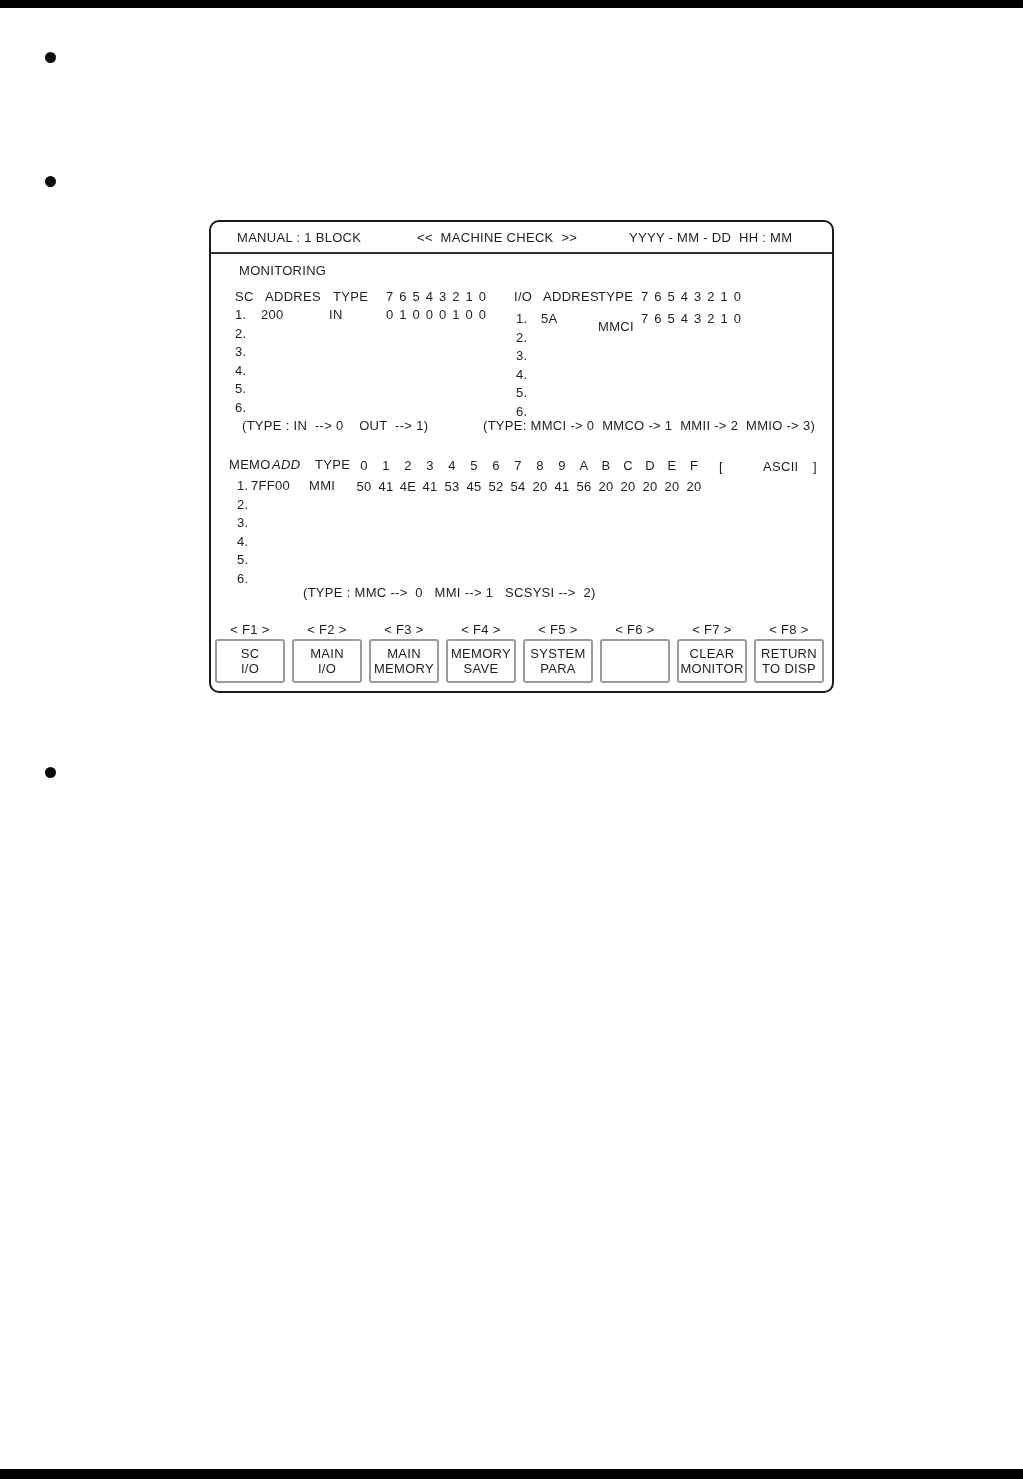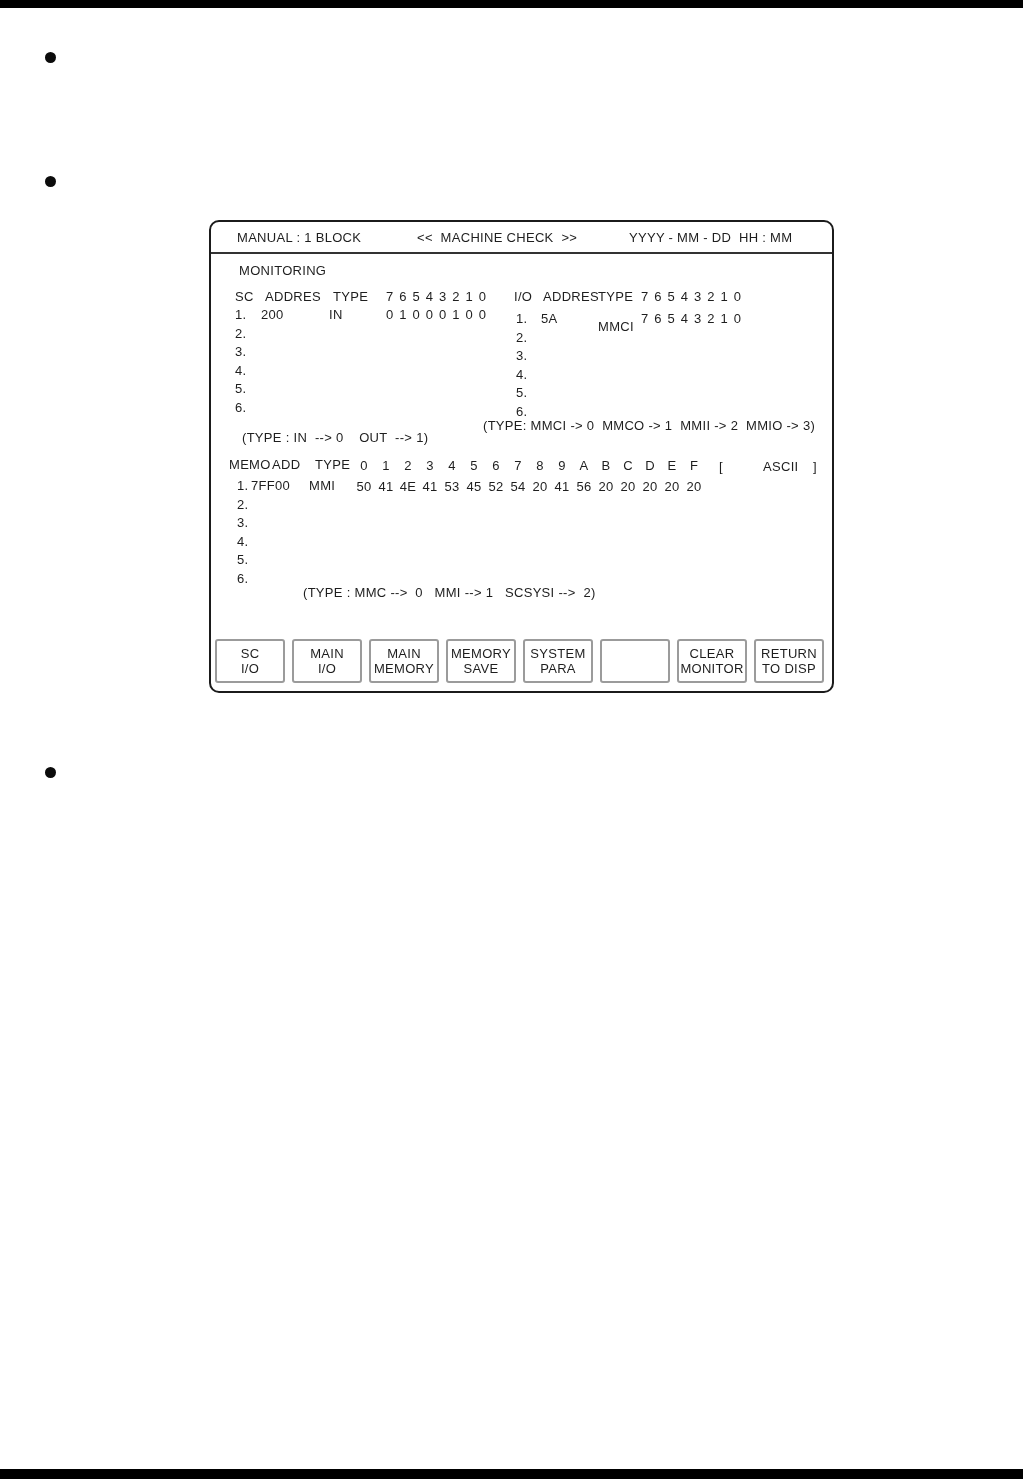--- a/index.html
+++ b/index.html
@@ -76,25 +76,25 @@
   <span class="line" style="left:305px; top:90px;">1.</span>
   <span class="cbox" style="left:330px; top:90px; width:52px;">5A</span>
   <span class="line" style="left:387px; top:98px;">MMCI</span>
   <span class="line bits" style="left:430px; top:90px;">7 6 5 4 3 2 1 0</span>
   <span class="line" style="left:305px; top:109px;">2.</span>
   <span class="line" style="left:305px; top:127px;">3.</span>
   <span class="line" style="left:305px; top:146px;">4.</span>
   <span class="line" style="left:305px; top:164px;">5.</span>
   <span class="line" style="left:305px; top:183px;">6.</span>
 
-  <span class="line" style="left:31px;  top:197px;margin-top:12px;">(TYPE : IN  --&gt; 0    OUT  --&gt; 1)</span>
+  <span class="line" style="left:31px;  top:197px;">(TYPE : IN  --&gt; 0    OUT  --&gt; 1)</span>
   <span class="line" style="left:272px; top:197px;">(TYPE: MMCI -&gt; 0  MMCO -&gt; 1  MMII -&gt; 2  MMIO -&gt; 3)</span>
 
   <span class="line" style="left:18px;  top:236px;">MEMO</span>
-  <span class="line" style="left:61px;  top:236px;">ADD</span>
+  <span class="line" style="left:61px;  top:236px;font-style:italic;">ADD</span>
   <span class="line" style="left:104px; top:236px;">TYPE</span>
   <div class="hexgrid" style="left:142px; top:236px;">
       <span class="hex-cell">0</span>
       <span class="hex-cell">1</span>
       <span class="hex-cell">2</span>
       <span class="hex-cell">3</span>
       <span class="hex-cell">4</span>
       <span class="hex-cell">5</span>
       <span class="hex-cell">6</span>
       <span class="hex-cell">7</span>
@@ -133,20 +133,30 @@
       <span class="hex-cell">20</span>
     </div>
   <span class="line" style="left:26px; top:276px;">2.</span>
   <span class="line" style="left:26px; top:294px;">3.</span>
   <span class="line" style="left:26px; top:313px;">4.</span>
   <span class="line" style="left:26px; top:331px;">5.</span>
   <span class="line" style="left:26px; top:350px;">6.</span>
 
   <span class="line" style="left:92px; top:364px;">(TYPE : MMC --&gt;  0   MMI --&gt; 1   SCSYSI --&gt;  2)</span>
 
+  <div class="fk-labels">
+    <span class="fk">&lt; F1 &gt;</span>
+    <span class="fk">&lt; F2 &gt;</span>
+    <span class="fk">&lt; F3 &gt;</span>
+    <span class="fk">&lt; F4 &gt;</span>
+    <span class="fk">&lt; F5 &gt;</span>
+    <span class="fk">&lt; F6 &gt;</span>
+    <span class="fk">&lt; F7 &gt;</span>
+    <span class="fk">&lt; F8 &gt;</span>
+  </div>
 
   <div class="fk-buttons">
     <div class="fk-btn">
       <span>SC</span>
       <span>I/O</span>
     </div>
     <div class="fk-btn">
       <span>MAIN</span>
       <span>I/O</span>
     </div>

